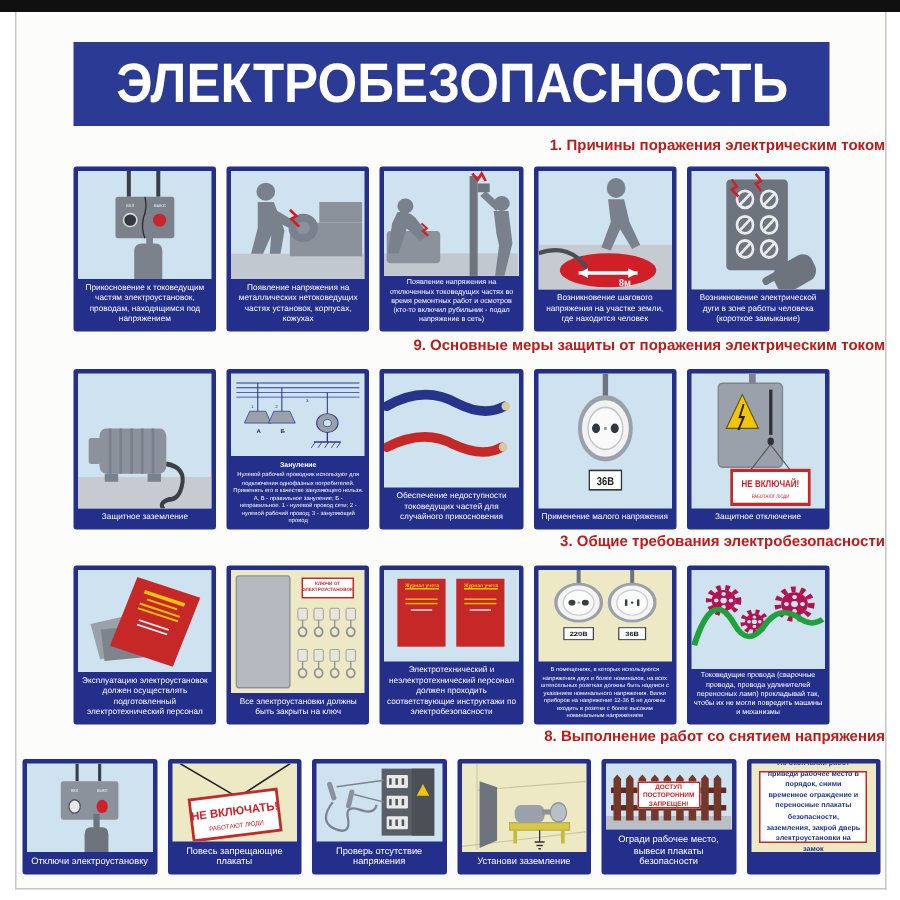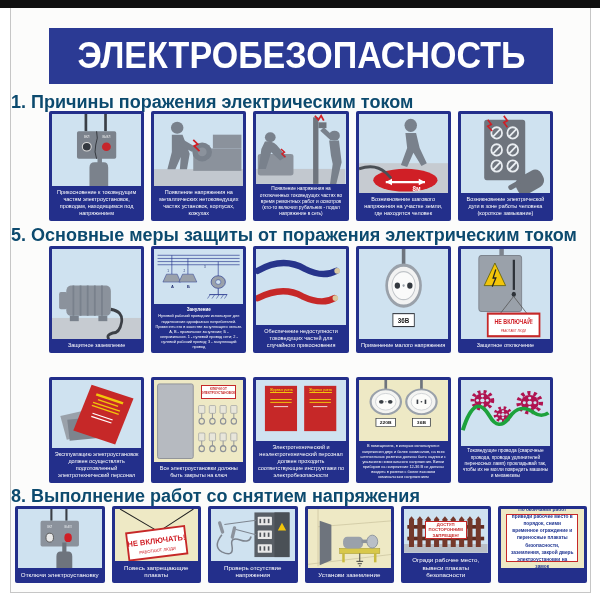--- a/index.html
+++ b/index.html
@@ -4,21 +4,21 @@
 <style>
   html,body{margin:0;padding:0;}
   body{width:600px;height:600px;font-family:"Liberation Sans",sans-serif;background:#ffffff;}
   .page{position:relative;width:600px;height:600px;overflow:hidden;background:#ffffff;}
   .topbar{position:absolute;left:0;top:0;width:600px;height:8px;background:#101010;}
   .poster{position:absolute;left:10px;top:8px;width:579px;height:584px;background:#fcfcfb;
           border-left:1px solid #c6c6c6;border-right:1px solid #c6c6c6;border-bottom:1px solid #c6c6c6;}
   .banner{position:absolute;left:38px;top:20px;width:504px;height:56px;background:#2b3a94;
           display:flex;align-items:center;justify-content:center;}
   .banner .t{color:#ffffff;font-weight:bold;font-size:37px;white-space:nowrap;transform:scaleX(.92);letter-spacing:0;}
-  .sec{position:absolute;left:0;width:100%;text-align:left;color:#0c4a6e;font-weight:bold;font-size:18px;}
+  .sec{position:absolute;left:0;width:100%;text-align:right;color:#b91c1c;font-weight:bold;font-size:10px;}
   .sec1{top:84px;} .sec2{top:217px;} .sec3{top:348px;} .sec4{top:478px;}
   .row{position:absolute;display:flex;gap:7px;}
   .row1{left:38px;top:103px;width:504px;height:110px;}
   .row2{left:38px;top:238px;width:504px;height:107px;}
   .row3{left:38px;top:369px;width:504px;height:106px;}
   .row4{left:4px; top:498px;width:572px;height:77px;}
   .panel{flex:1;background:#232f8b;border-radius:2px;padding:3px;display:flex;flex-direction:column;box-sizing:border-box;min-width:0;}
   .art{flex:1;position:relative;overflow:hidden;background:#cfe2f0;}
   .art.cream{background:#eee9c5;}
   .art svg{position:absolute;left:0;top:0;width:100%;height:100%;}
@@ -140,21 +140,21 @@
             <g transform="rotate(-28 78 74)">
               <rect x="62" y="62" width="32" height="20" rx="8" fill="#6e747d"></rect>
               <rect x="54" y="64" width="14" height="5.5" rx="2.5" fill="#6e747d"></rect>
             </g>
           </svg>
         </div>
         <div class="cap">Возникновение электрической дуги в зоне работы человека (короткое замыкание)</div>
       </div>
     </div>
 
-    <div class="sec sec2">5. Основные меры защиты от поражения электрическим током</div>
+    <div class="sec sec2">9. Основные меры защиты от поражения электрическим током</div>
 
     <div class="row row2">
 
       <div class="panel">
         <div class="art">
           <svg viewBox="0 0 100 84" preserveAspectRatio="none">
             <rect y="64" width="100" height="20" fill="#c6cbd1"></rect>
             <rect x="16" y="34" width="50" height="28" rx="5" fill="#8b929c"></rect>
             <path d="M24 34v28M32 34v28M40 34v28M48 34v28M56 34v28" stroke="#79818c" stroke-width="2"></path>
             <rect x="8" y="40" width="9" height="16" rx="2" fill="#8b929c"></rect>
@@ -231,20 +231,21 @@
             <path d="M59 44l-15 16M59 44l15 16" stroke="#555555" stroke-width="0.8"></path>
             <rect x="30" y="60" width="58" height="21" fill="#ffffff" stroke="#c62828" stroke-width="2"></rect>
             <text x="59" y="70" font-size="6" font-weight="bold" fill="#d01f26" text-anchor="middle">НЕ ВКЛЮЧАЙ!</text>
             <text x="59" y="77" font-size="3.2" fill="#d01f26" text-anchor="middle">РАБОТАЮТ ЛЮДИ</text>
           </svg>
         </div>
         <div class="cap">Защитное отключение</div>
       </div>
     </div>
 
+    <div class="sec sec3">3. Общие требования электробезопасности</div>
 
     <div class="row row3">
 
       <div class="panel">
         <div class="art">
           <svg viewBox="0 0 100 84" preserveAspectRatio="none">
             <g transform="rotate(-14 36 52)">
                 <rect x="12" y="38" width="46" height="30" fill="#9aa1aa"></rect>
               </g>
             <g transform="rotate(-6 44 56)">

